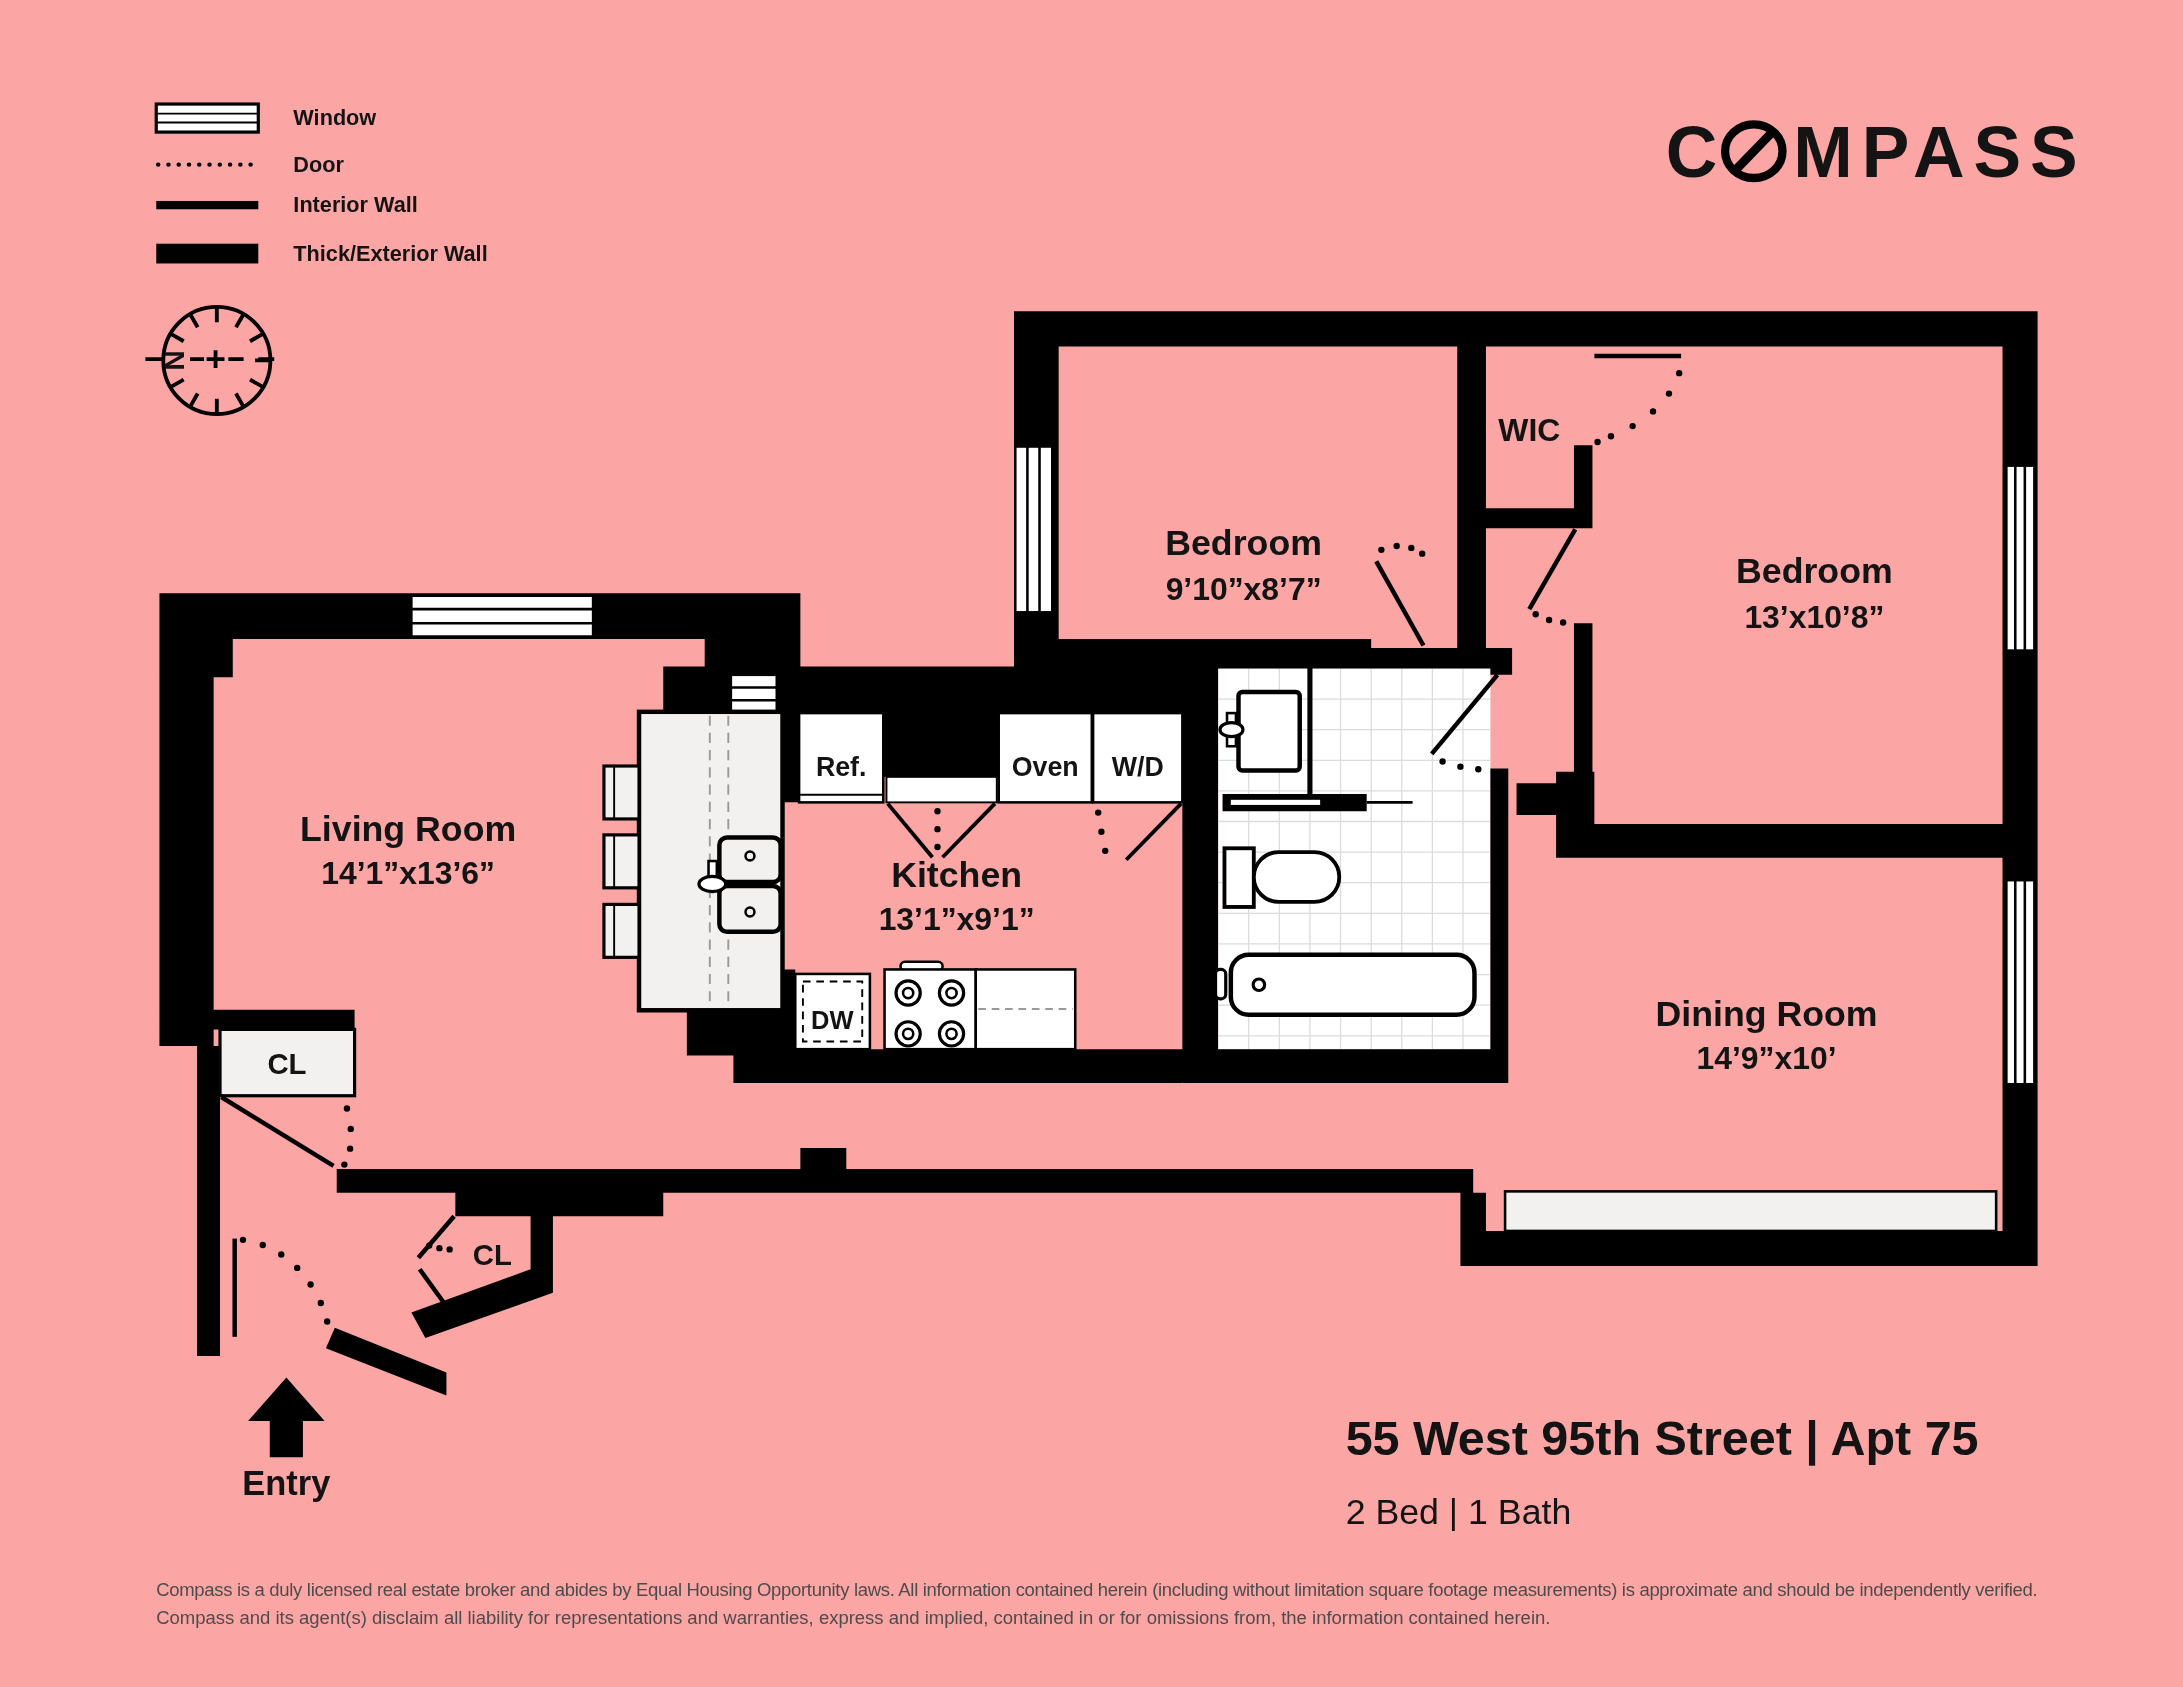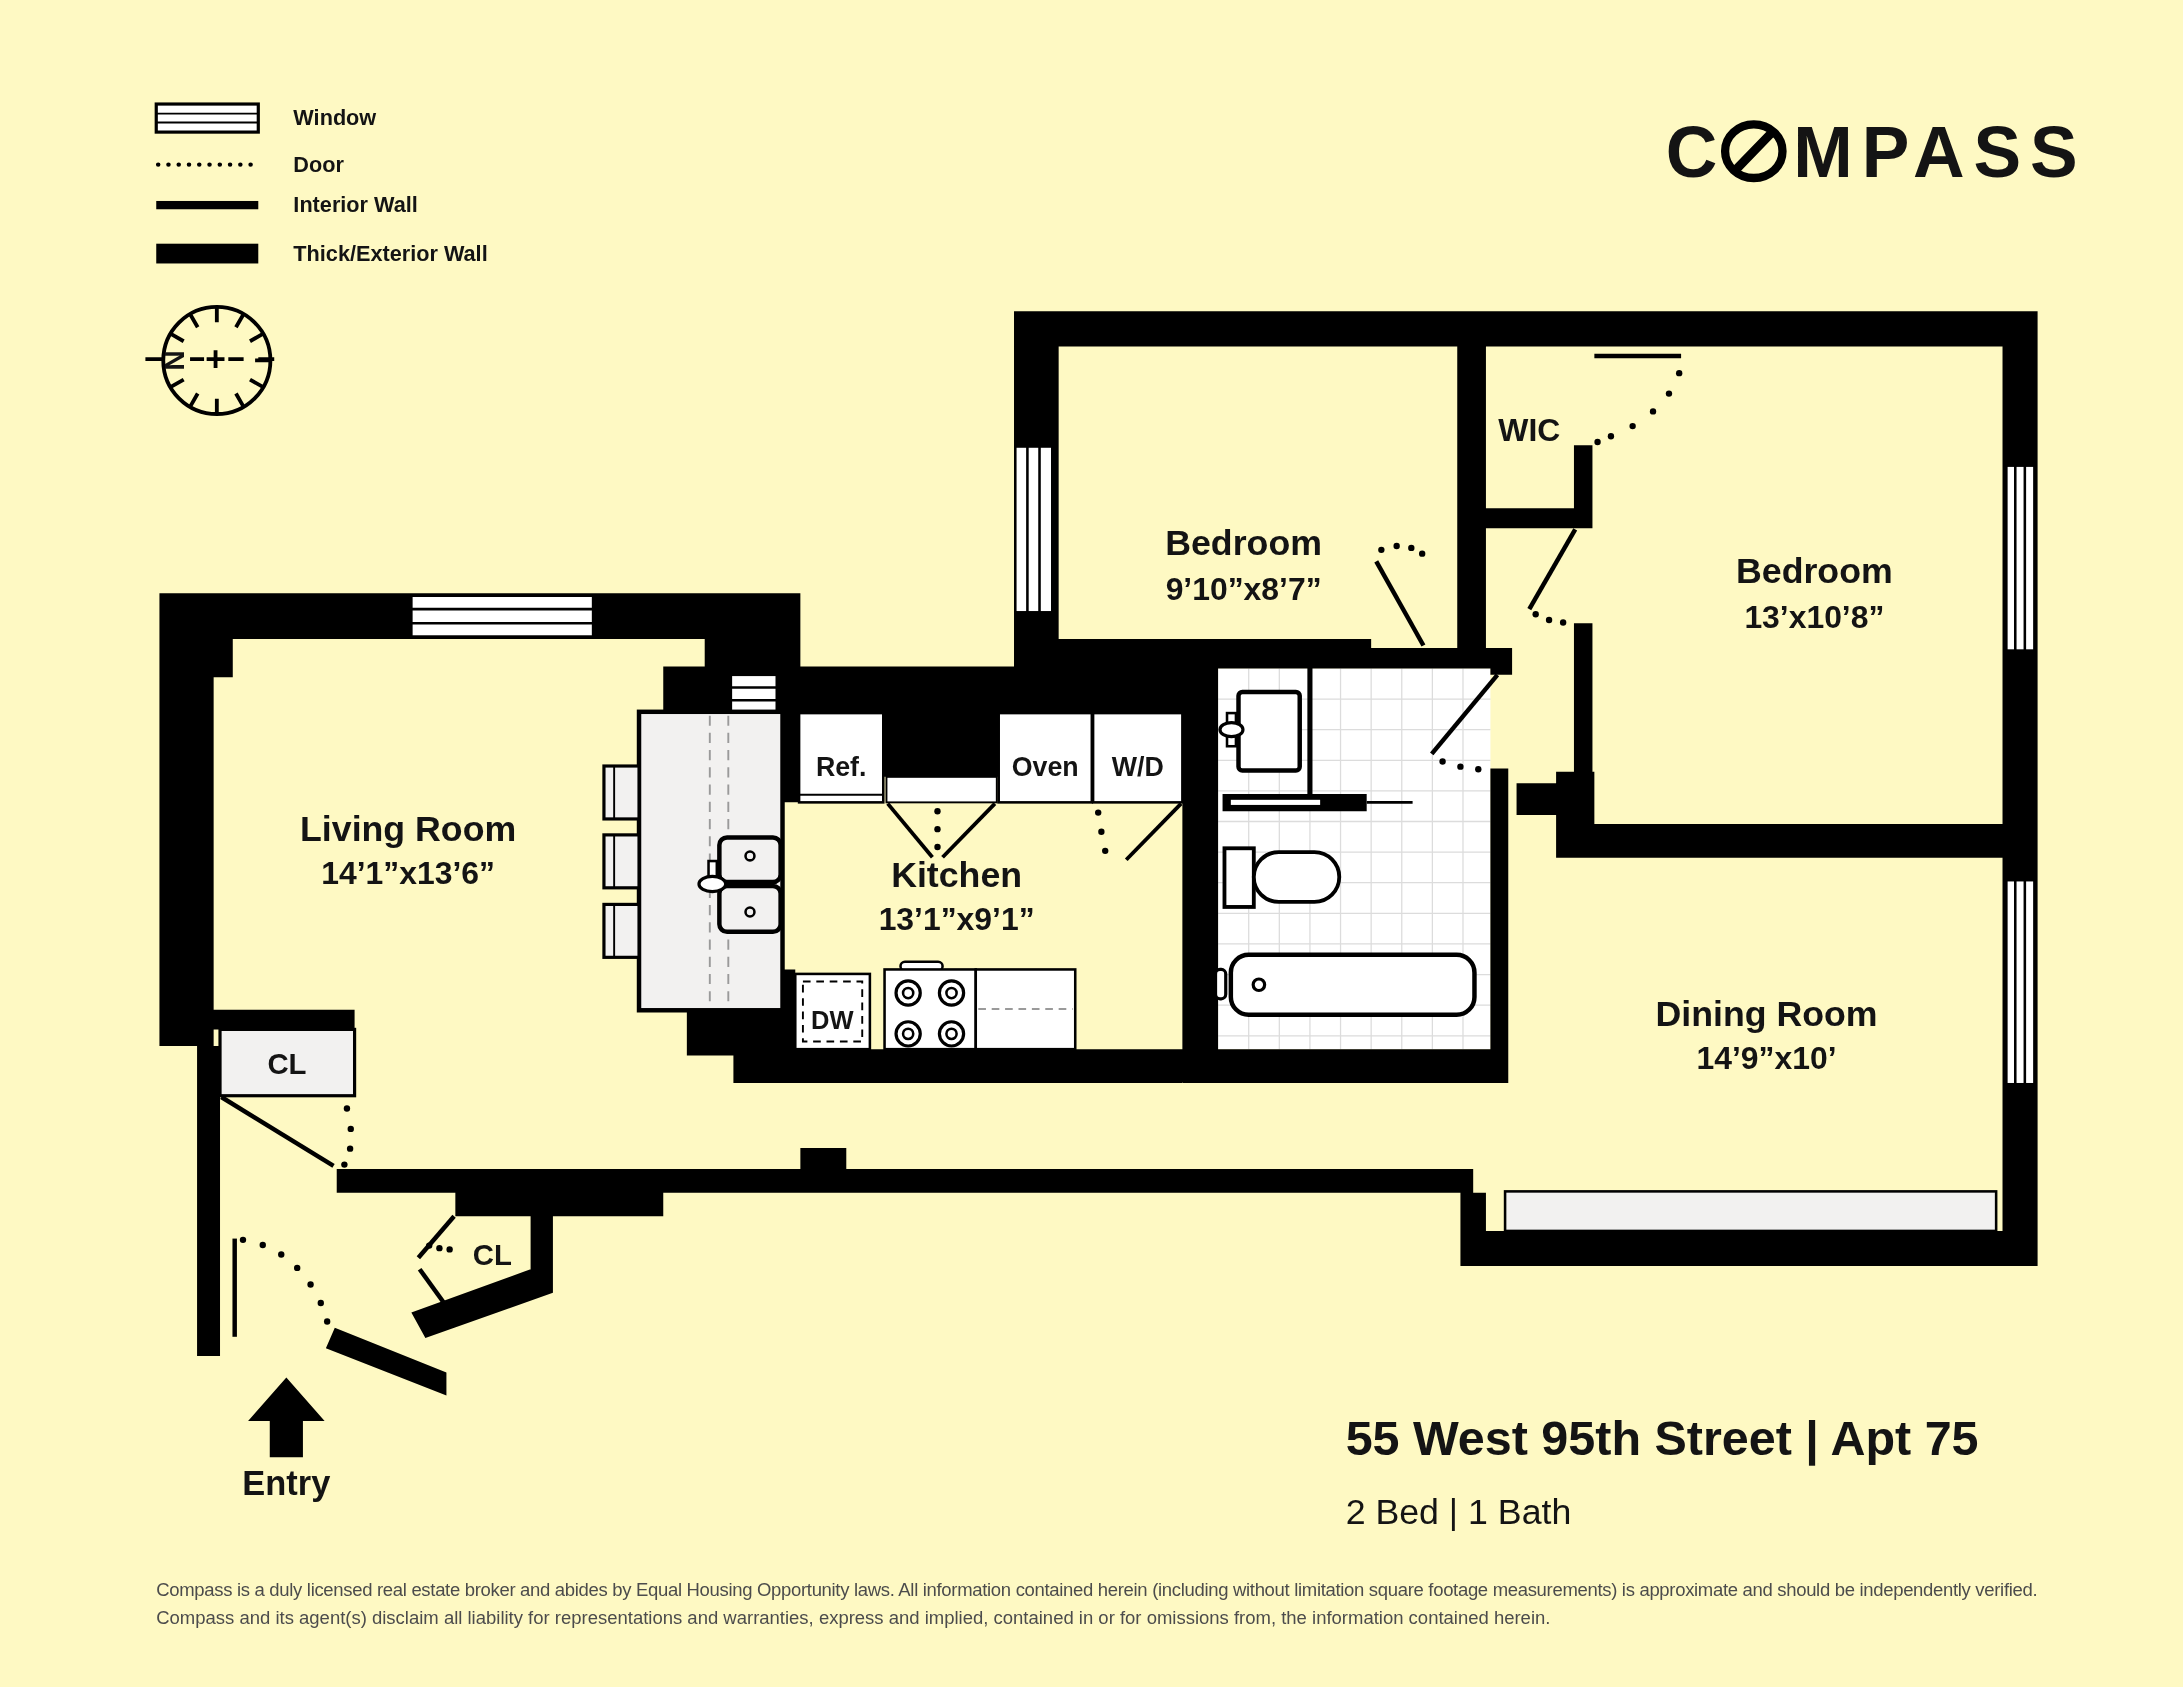--- a/index.html
+++ b/index.html
@@ -1,16 +1,16 @@
 <!DOCTYPE html>
 <html style="font-size:10.2px"><head>
 <meta charset="utf-8">
 <style>
   html,body{margin:0;padding:0;background:#f2f1f0;}
-  .page{position:relative;width:2183px;height:1687px;background:#fef9c3;font-family:"Liberation Sans",sans-serif;}
+  .page{position:relative;width:2183px;height:1687px;background:#fca5a5;font-family:"Liberation Sans",sans-serif;}
   svg{display:block;}
   text{fill:#141414;}
   .roomname{font-size:56px;font-weight:600;}
   .roomdims{font-size:50px;font-weight:600;}
   .fixture{font-size:42px;font-weight:600;}
   .cl{font-size:46px;font-weight:600;}
   .legendtext{font-size:34px;font-weight:600;}
   .entrytext{font-size:54px;font-weight:600;}
   .addr{font-size:76px;font-weight:700;}
   .bedbath{font-size:56px;font-weight:400;}

